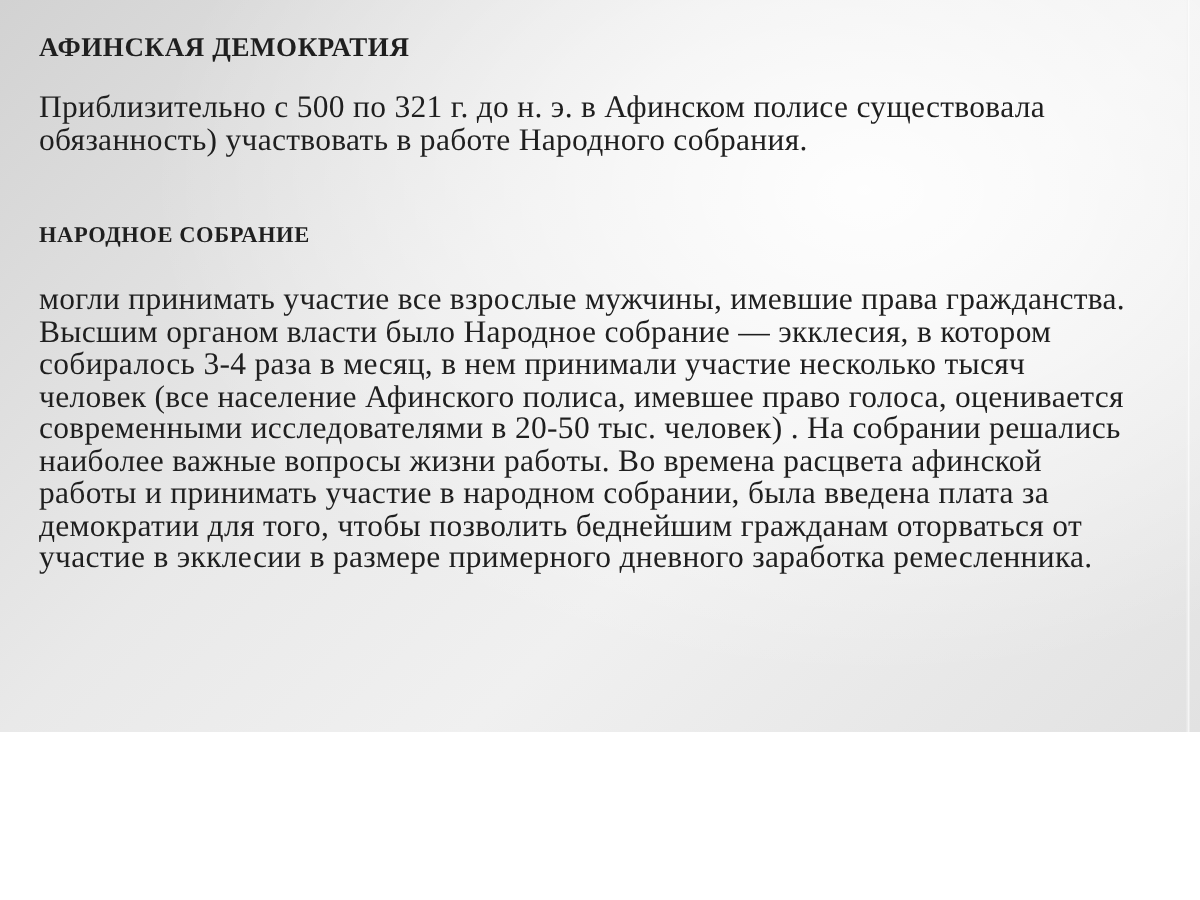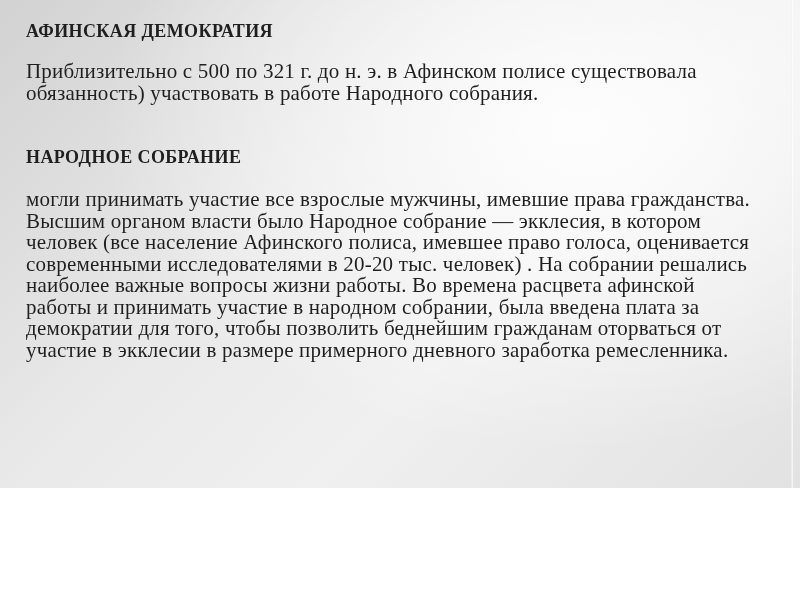--- a/index.html
+++ b/index.html
@@ -28,21 +28,21 @@
     position:absolute;
     left:26px;top:19px;
     font-size:18px;font-weight:bold;
     line-height:24px;
     letter-spacing:0.4px;
     white-space:nowrap;
   }
   .section-heading{
     position:absolute;
     left:26px;top:145px;
-    font-size:18px;font-weight:bold;
+    font-size:15px;font-weight:bold;
     line-height:24px;
     letter-spacing:0.4px;
     white-space:nowrap;
   }
   .paragraph{
     position:absolute;
     left:26px;
   }
   .paragraph.intro{top:61px;}
   .paragraph.body{top:189px;}
@@ -84,22 +84,23 @@
   <div class="paragraph intro">
     <div class="line">Приблизительно с 500 по 321 г. до н. э. в Афинском полисе существовала</div>
     <div class="line">обязанность) участвовать в работе Народного собрания.</div>
   </div>
 
   <div class="section-heading">НАРОДНОЕ СОБРАНИЕ</div>
 
   <div class="paragraph body">
     <div class="line">могли принимать участие все взрослые мужчины, имевшие права гражданства.</div>
     <div class="line">Высшим органом власти было Народное собрание — экклесия, в котором</div>
+    <div class="line">собиралось 3-4 раза в месяц, в нем принимали участие несколько тысяч</div>
     <div class="line">человек (все население Афинского полиса, имевшее право голоса, оценивается</div>
-    <div class="line">современными исследователями в 20-20 тыс. человек) . На собрании решались</div>
+    <div class="line">современными исследователями в 20-50 тыс. человек) . На собрании решались</div>
     <div class="line">наиболее важные вопросы жизни работы. Во времена расцвета афинской</div>
     <div class="line">работы и принимать участие в народном собрании, была введена плата за</div>
     <div class="line">демократии для того, чтобы позволить беднейшим гражданам оторваться от</div>
     <div class="line">участие в экклесии в размере примерного дневного заработка ремесленника.</div>
   </div>
 
   <div class="right-rule"></div>
   <div class="bottom-rule"></div>
   <div class="dot left"></div>
   <div class="dot right"></div>

